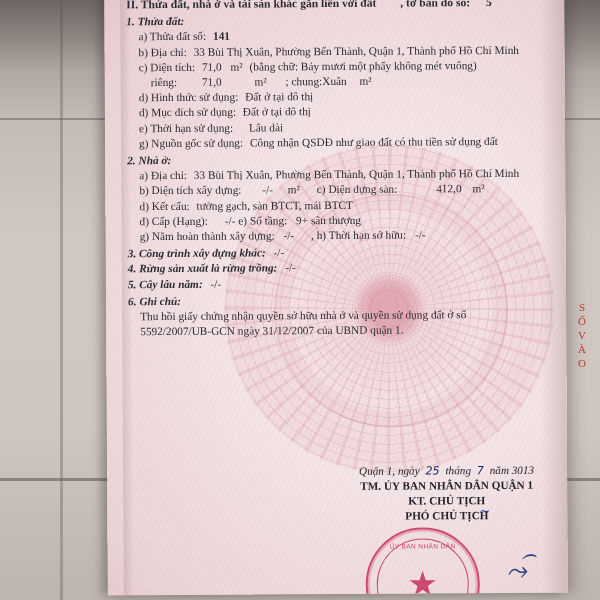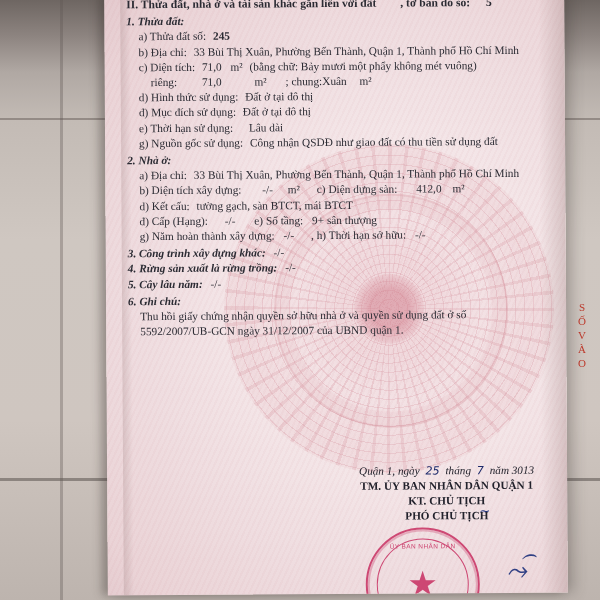--- a/index.html
+++ b/index.html
@@ -170,21 +170,21 @@
       <span class="b">5</span>
     </div>
 
     <div class="ln" style="margin-top:2px;">
       <span class="b i">1.</span>
       <span class="b i">Thửa đất:</span>
     </div>
 
     <div class="ln indent1">
       <span>a) Thửa đất số:</span>
-      <span class="b" style="margin-left:4px;">245</span>
+      <span class="b" style="margin-left:4px;">141</span>
     </div>
 
     <div class="ln indent1">
       <span>b) Địa chỉ:</span>
       <span style="margin-left:4px;">33 Bùi Thị Xuân, Phường Bến Thành, Quận 1, Thành phố Hồ Chí Minh</span>
     </div>
 
     <div class="ln indent1">
       <span>c) Diện tích:</span>
       <span style="margin-left:4px;">71,0</span>
@@ -228,33 +228,33 @@
     <div class="ln indent1">
       <span>a) Địa chỉ:</span>
       <span style="margin-left:4px;">33 Bùi Thị Xuân, Phường Bến Thành, Quận 1, Thành phố Hồ Chí Minh</span>
     </div>
 
     <div class="ln indent1">
       <span>b) Diện tích xây dựng:</span>
       <span style="margin-left:18px;">-/-</span>
       <span style="margin-left:12px;">m²</span>
       <span style="margin-left:14px;">c) Diện dựng sàn:</span>
-      <span style="margin-left:16px;">412,0</span>
+      <span style="margin-left:36px;">412,0</span>
       <span style="margin-left:8px;">m²</span>
     </div>
 
     <div class="ln indent1">
       <span>d) Kết cấu:</span>
       <span style="margin-left:4px;">tường gạch, sàn BTCT, mái BTCT</span>
     </div>
 
     <div class="ln indent1">
       <span>đ) Cấp (Hạng):</span>
       <span style="margin-left:14px;">-/-</span>
-      <span style="margin-left:16px;">e) Số tầng:</span>
+      <span style="">e) Số tầng:</span>
       <span style="margin-left:6px;">9+ sân thượng</span>
     </div>
 
     <div class="ln indent1">
       <span>g) Năm hoàn thành xây dựng:</span>
       <span style="margin-left:6px;">-/-</span>
       <span style="margin-left:14px;">, h) Thời hạn sở hữu:</span>
       <span style="margin-left:6px;">-/-</span>
     </div>
 

